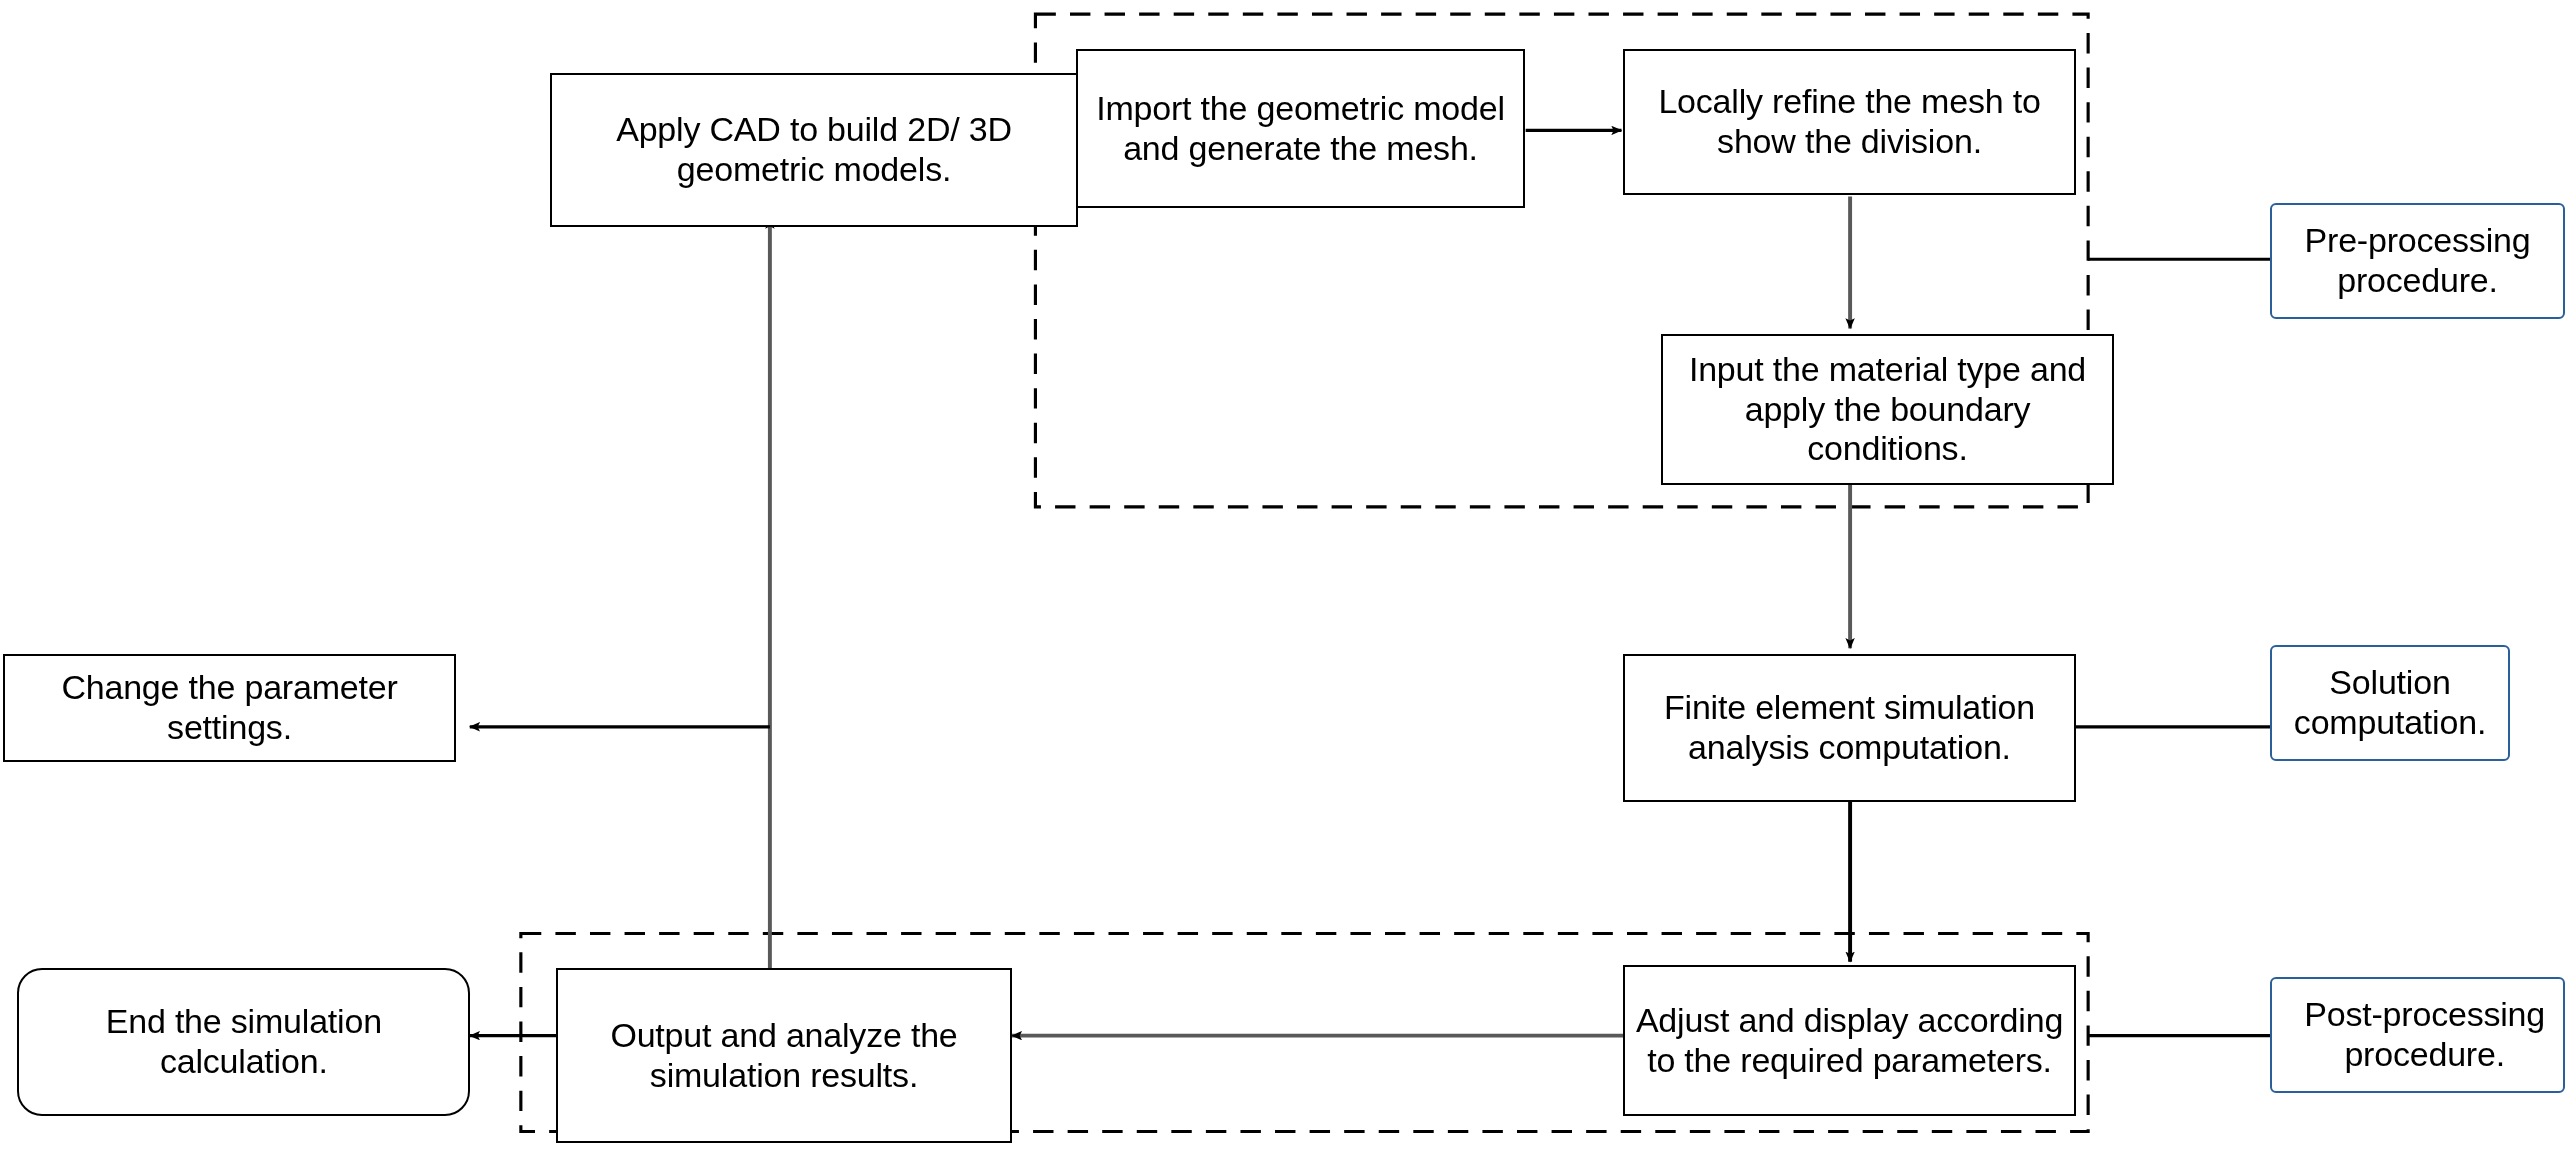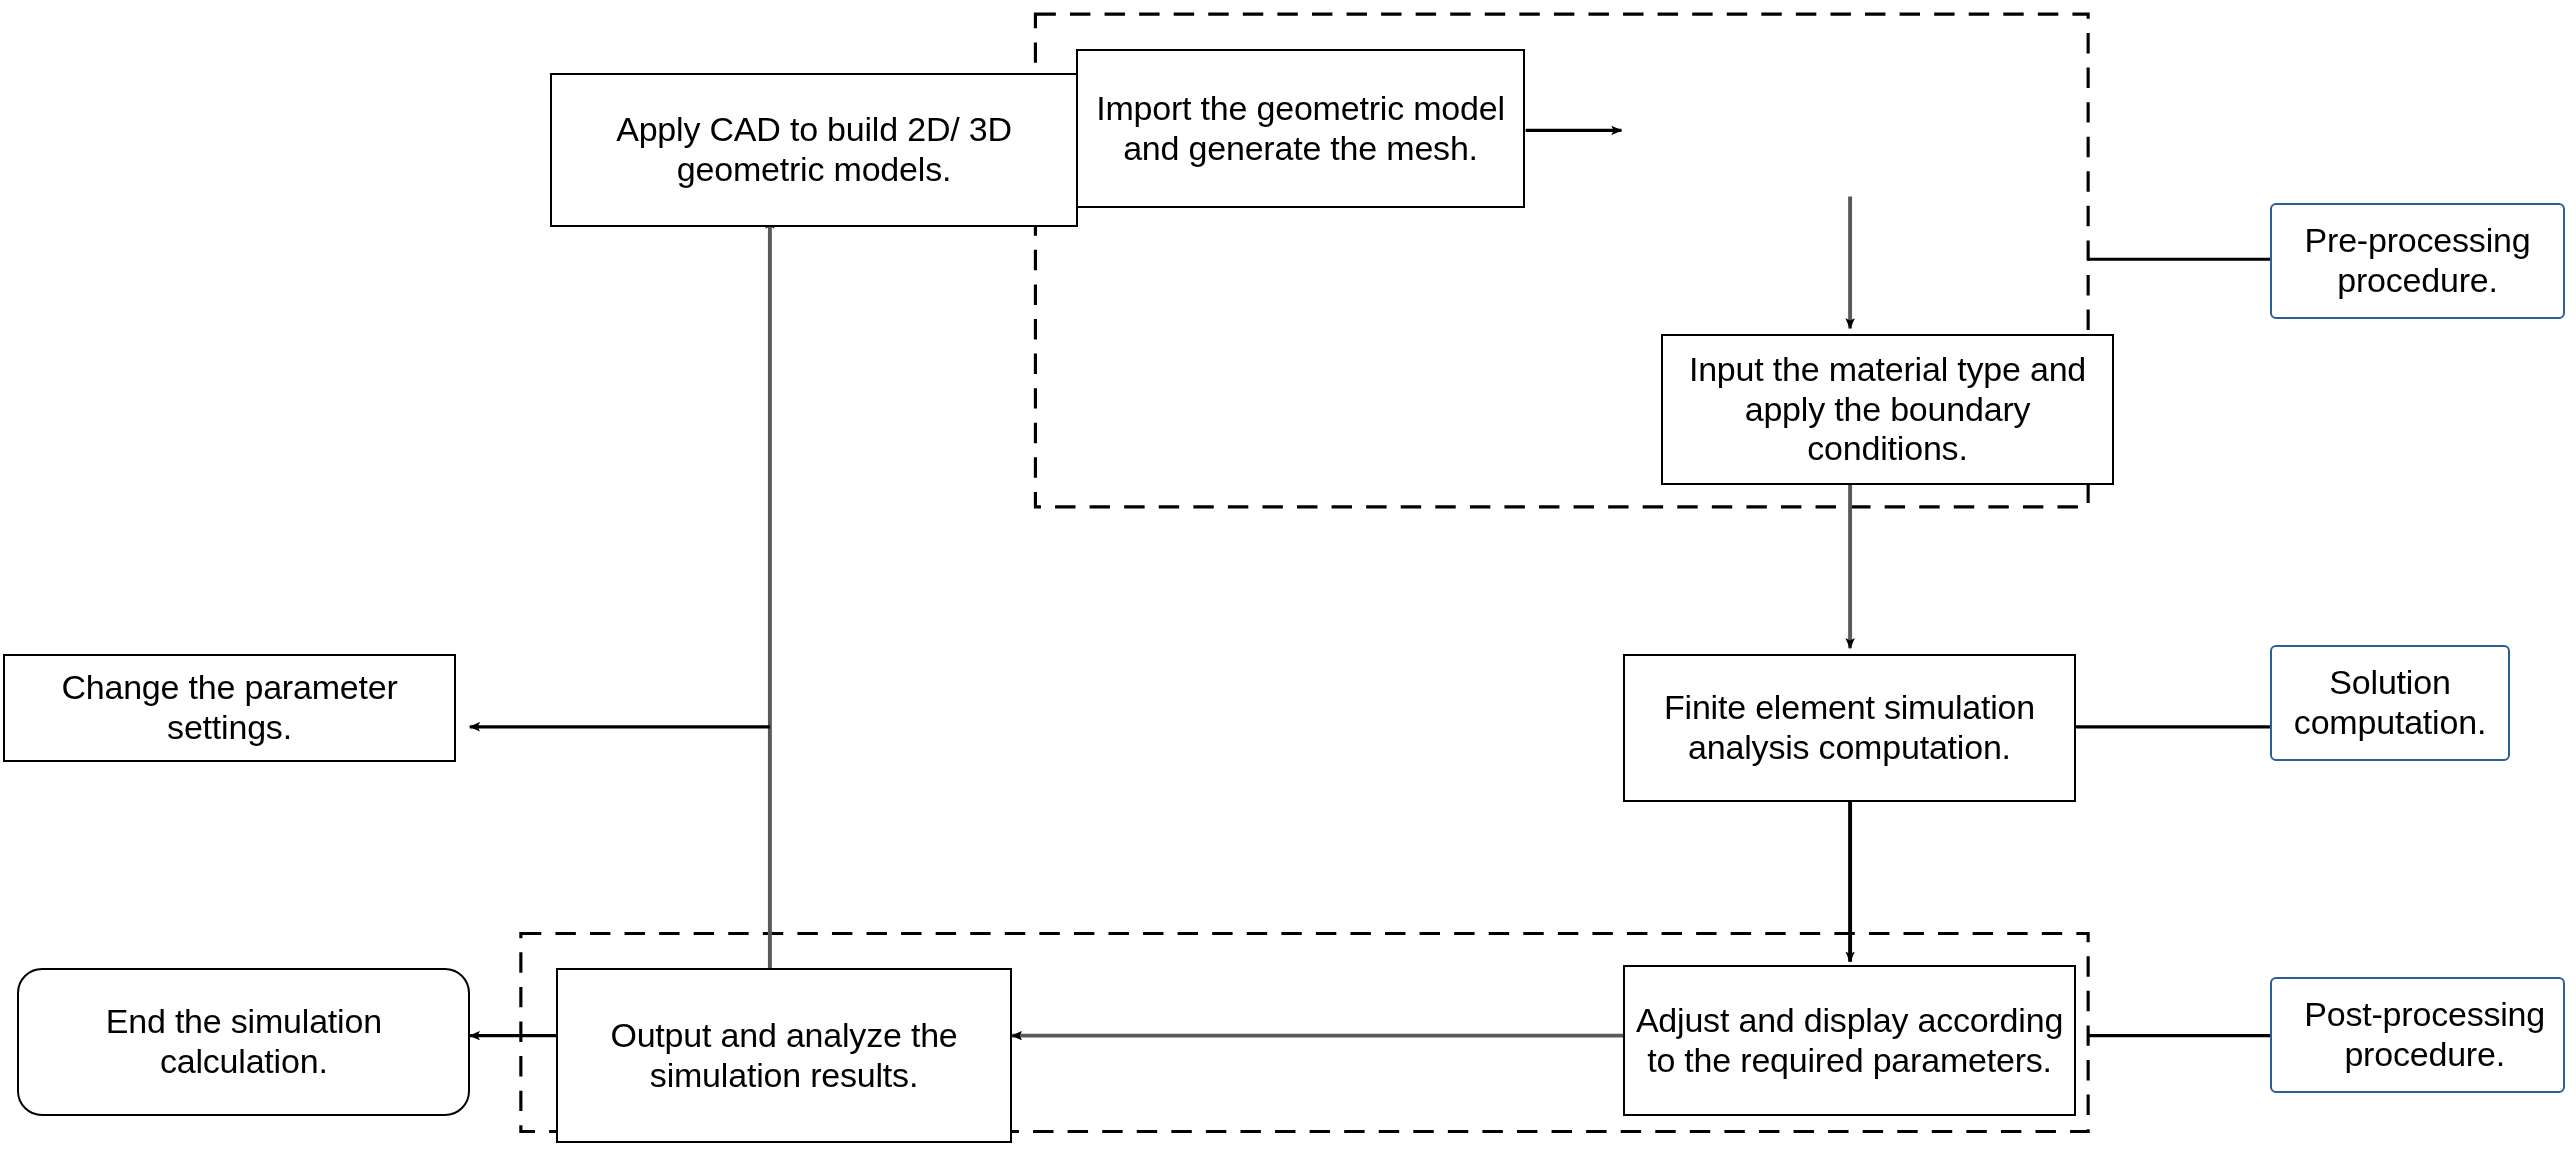--- a/index.html
+++ b/index.html
@@ -102,20 +102,23 @@
   </svg>
 
   <div class="node proc" style="left:550px; top:73px; width:528px; height:94px; height:154px;">
     <span>Apply CAD to build 2D/ 3D geometric models.</span>
   </div>
 
   <div class="node proc" style="left:1076px; top:49px; width:449px; height:159px;">
     <span>Import the geometric model and generate the mesh.</span>
   </div>
 
+  <div class="node proc" style="left:1623px; top:49px; width:453px; height:146px;">
+    <span>Locally refine the mesh to show the division.</span>
+  </div>
 
   <div class="node proc" style="left:1623px; top:334px; width:453px; height:151px;margin-left:38px;">
     <span>Input the material type and apply the boundary conditions.</span>
   </div>
 
   <div class="node proc" style="left:1623px; top:654px; width:453px; height:148px;">
     <span>Finite element simulation analysis computation.</span>
   </div>
 
   <div class="node proc" style="left:1623px; top:965px; width:453px; height:151px;">

